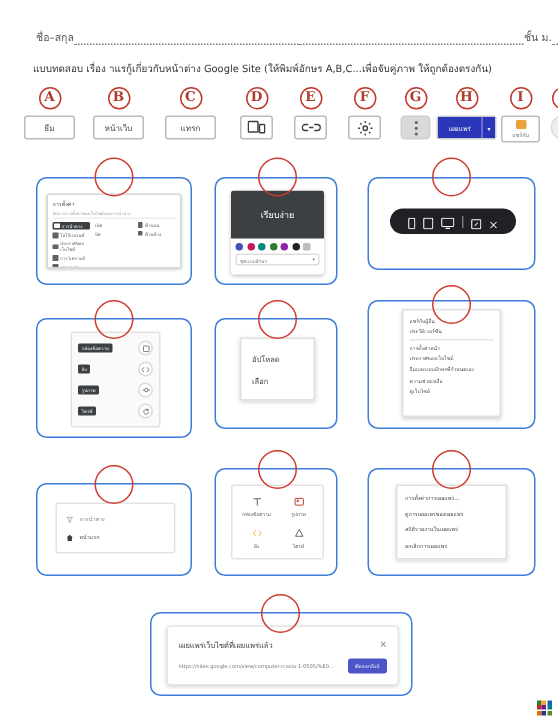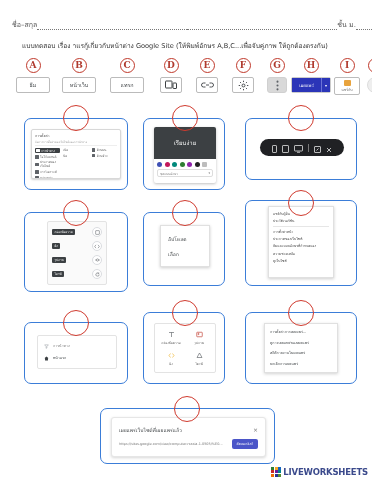--- a/index.html
+++ b/index.html
@@ -8,21 +8,21 @@
     width:372px; height:480px;
     background:#ffffff;
     font-family:"DejaVu Sans","Liberation Sans",sans-serif;
     color:#202124;
     overflow:hidden;
     position:relative;
   }
 
   
   .name-line{
-    position:absolute; left:12px; top:16px; width:348px; height:14px;
+    position:absolute; left:24px; top:16px; width:348px; height:14px;
     display:flex; align-items:flex-end; font-size:7px; color:#555;
     white-space:nowrap;
   }
   .name-line .lbl{ font-size:7px; }
   .dots{ flex:0 0 auto; border-bottom:1px dotted #777; height:8px; }
   .d1{ width:150px; } .d2{ width:28px; }
 
   .instruction{
     position:absolute; left:22px; top:40px; width:340px;
     font-size:6.6px; color:#333; white-space:nowrap; letter-spacing:0;
@@ -533,14 +533,13 @@
     <i style="background:#2e7d32"></i>
       <i style="background:#f9a825"></i>
       <i style="background:#1565c0"></i>
     <i style="background:#c62828"></i>
       <i style="background:#6a1b9a"></i>
       <i style="background:#00838f"></i>
     <i style="background:#ef6c00"></i>
       <i style="background:#283593"></i>
       <i style="background:#558b2f"></i>
   </span>
-  <span class="lw-tx">LIVEWORKSHEETS</span>
 </div>
 
 </body></html>

